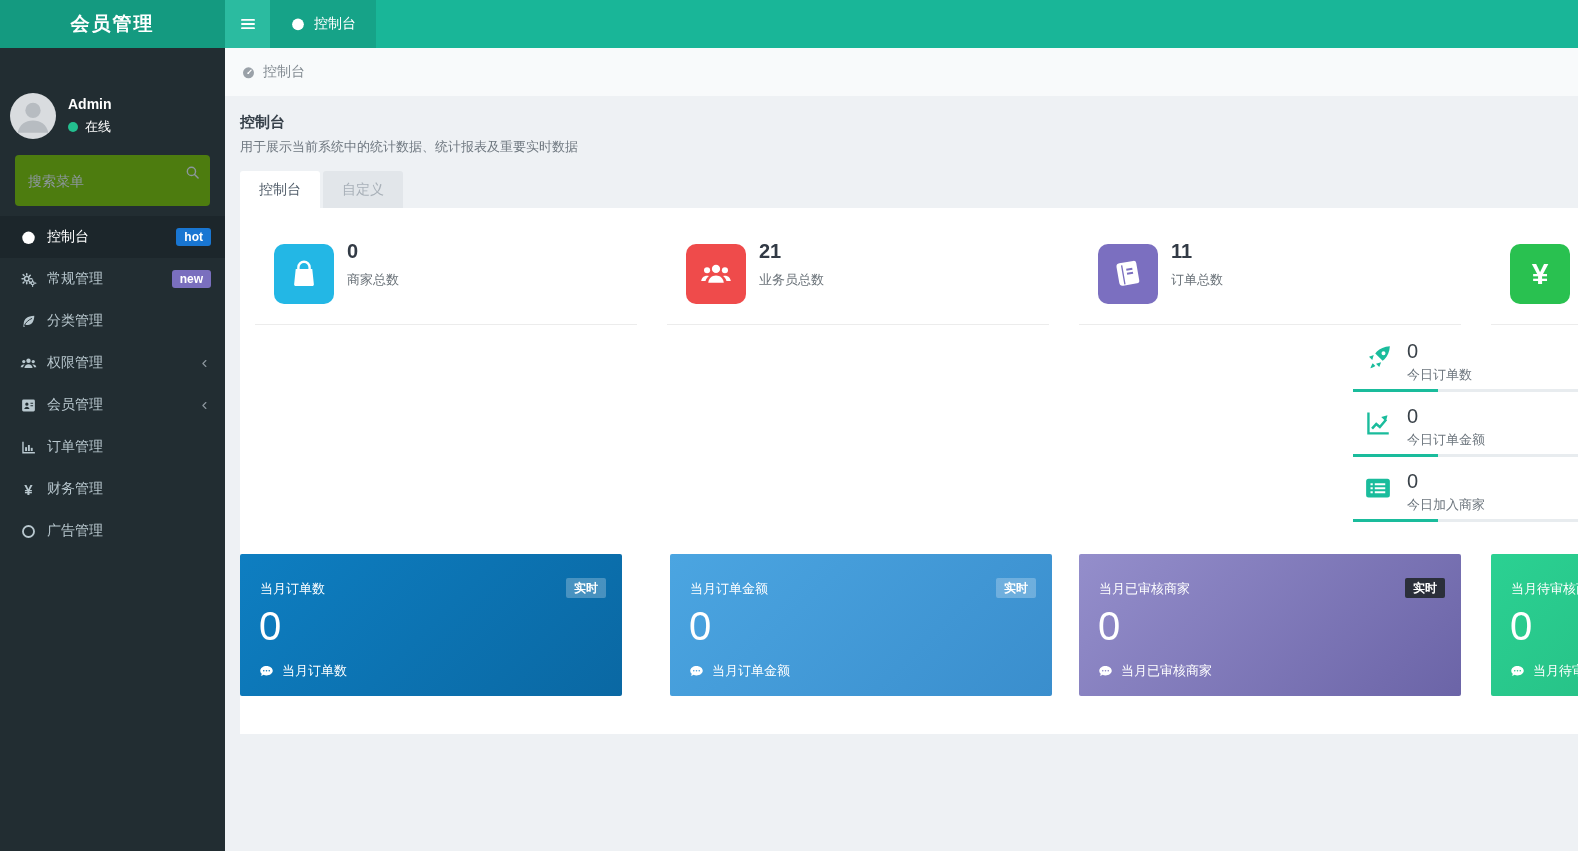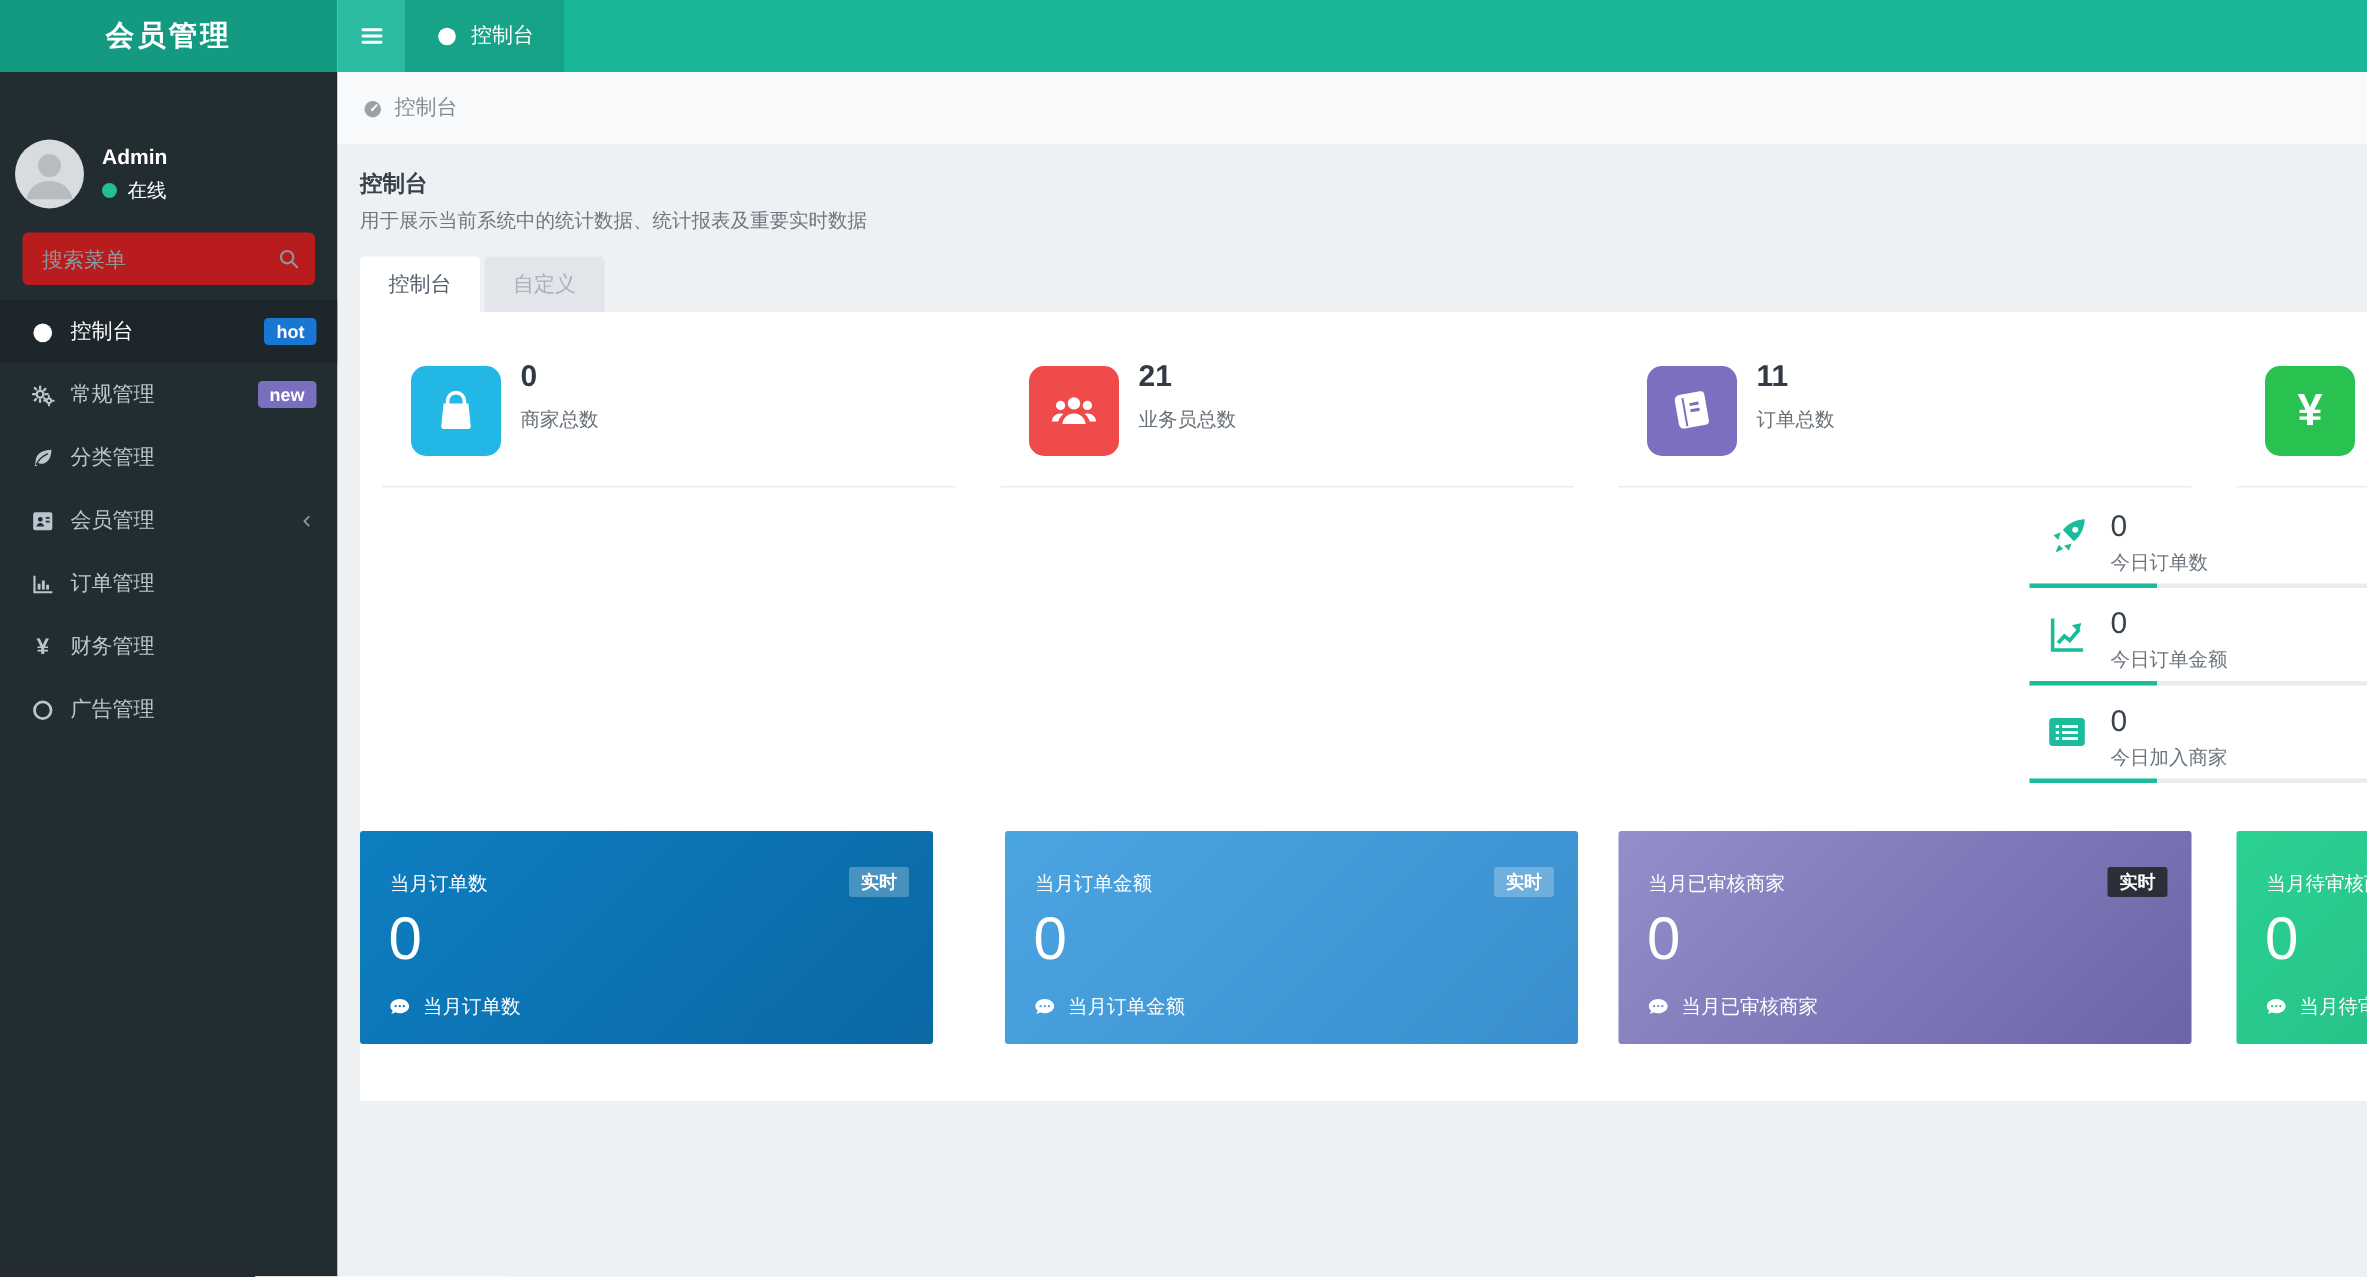--- a/index.html
+++ b/index.html
@@ -16,21 +16,21 @@
   .nav-tab .icon{width:16px;height:16px;}
 
   
   .sidebar{position:absolute;left:0;top:48px;width:225px;height:803px;background:#222d32;}
   .user-panel{display:flex;align-items:center;gap:12px;padding:13px 10px 12px 10px;margin-top:32px;}
   .avatar{width:46px;height:46px;border-radius:50%;background:#d9dcdf;overflow:hidden;flex:none;}
   .avatar svg{display:block;width:100%;height:100%;}
   .user-name{color:#fff;font-size:14px;font-weight:bold;}
   .user-status{display:flex;align-items:center;gap:7px;color:#fff;font-size:13px;margin-top:6px;}
   .status-dot{width:10px;height:10px;border-radius:50%;background:#23bf8f;}
-  .search-box{position:relative;margin:4px 15px 10px 15px;height:35px;background:#b91c1c;border-radius:4px;}
+  .search-box{position:relative;margin:4px 15px 10px 15px;height:51px;background:#4d7c0f;border-radius:4px;}
   .search-box input{position:absolute;left:0;top:0;width:100%;height:100%;background:transparent;border:none;outline:none;
         color:#cfd6da;font-size:14px;padding:0 34px 0 13px;box-sizing:border-box;font-family:inherit;}
   .search-box input::placeholder{color:#8d979e;}
   .search-btn{position:absolute;right:9px;top:9px;width:17px;height:17px;color:#8d979e;cursor:pointer;}
   .menu{margin-top:6px;}
   .menu-item{display:flex;align-items:center;height:42px;padding:0 14px 0 20px;color:#b8c7ce;font-size:14px;cursor:pointer;}
   .menu-item.active{background:#1c262b;color:#fff;}
   .mi-icon{width:17px;height:17px;margin-right:10px;flex:none;display:flex;align-items:center;justify-content:center;}
   .mi-icon .yen{font-size:15px;font-weight:bold;line-height:1;}
   .mi-badge{margin-left:auto;color:#fff;font-size:12px;font-weight:bold;padding:3px 8px;border-radius:3px;line-height:1;}
@@ -158,20 +158,38 @@
           <span class="mi-badge" style="background: rgb(122, 111, 190);">new</span>
         </div>
         <div class="menu-item">
           <span class="mi-icon">
             <svg viewBox="0 0 24 24">
               <path fill="currentColor" d="M20.2 4c-9.6.2-14.6 4.6-15 11-.05 1.2-.3 2.5-.8 4l1.9.6c.4-1.2.65-2.3.75-3.4 1 .5 2.5.9 4.15.9 5.6 0 8.8-5.6 9-13.1z"></path>
               <path d="M5.8 18.2C8.2 13 12.2 9.6 17 7.6" stroke="#222d32" stroke-width="1.3" fill="none"></path>
             </svg>
           </span>
           <span class="mi-label">分类管理</span>
+        </div>
+        <div class="menu-item">
+          <span class="mi-icon">
+            <svg viewBox="0 0 24 24" fill="currentColor">
+              <circle cx="12" cy="8.2" r="3.1"></circle>
+              <path d="M6.2 18.5c.3-3.2 2.7-5.3 5.8-5.3s5.5 2.1 5.8 5.3z"></path>
+              <circle cx="5.3" cy="9.2" r="2.3"></circle>
+              <path d="M.9 17.3c.25-2.4 2-4 4.3-4 .5 0 1 .08 1.5.25-1.4 1.1-2.3 2.6-2.55 3.75z"></path>
+              <circle cx="18.7" cy="9.2" r="2.3"></circle>
+              <path d="M23.1 17.3c-.25-2.4-2-4-4.3-4-.5 0-1 .08-1.5.25 1.4 1.1 2.3 2.6 2.55 3.75z"></path>
+            </svg>
+          </span>
+          <span class="mi-label">权限管理</span>
+          <span class="mi-chevron">
+            <svg viewBox="0 0 24 24" fill="none" stroke="currentColor">
+              <path d="M14.5 6.5 9 12l5.5 5.5" stroke-width="2.2" stroke-linecap="round" stroke-linejoin="round"></path>
+            </svg>
+          </span>
         </div>
         <div class="menu-item">
           <span class="mi-icon">
             <svg viewBox="0 0 24 24">
               <path fill="currentColor" fill-rule="evenodd" d="M5 3.5h14a2 2 0 0 1 2 2v13a2 2 0 0 1-2 2H5a2 2 0 0 1-2-2v-13a2 2 0 0 1 2-2zm7 6.7a2.3 2.3 0 1 1-4.6 0 2.3 2.3 0 0 1 4.6 0zm-6 6.8c.3-2 1.9-3.4 3.7-3.4 1.9 0 3.4 1.4 3.7 3.4zM14.8 8h3.7v1.6h-3.7zM14.8 11.5h3.7v1.6h-3.7z"></path>
             </svg>
           </span>
           <span class="mi-label">会员管理</span>
           <span class="mi-chevron">
             <svg viewBox="0 0 24 24" fill="none" stroke="currentColor">

